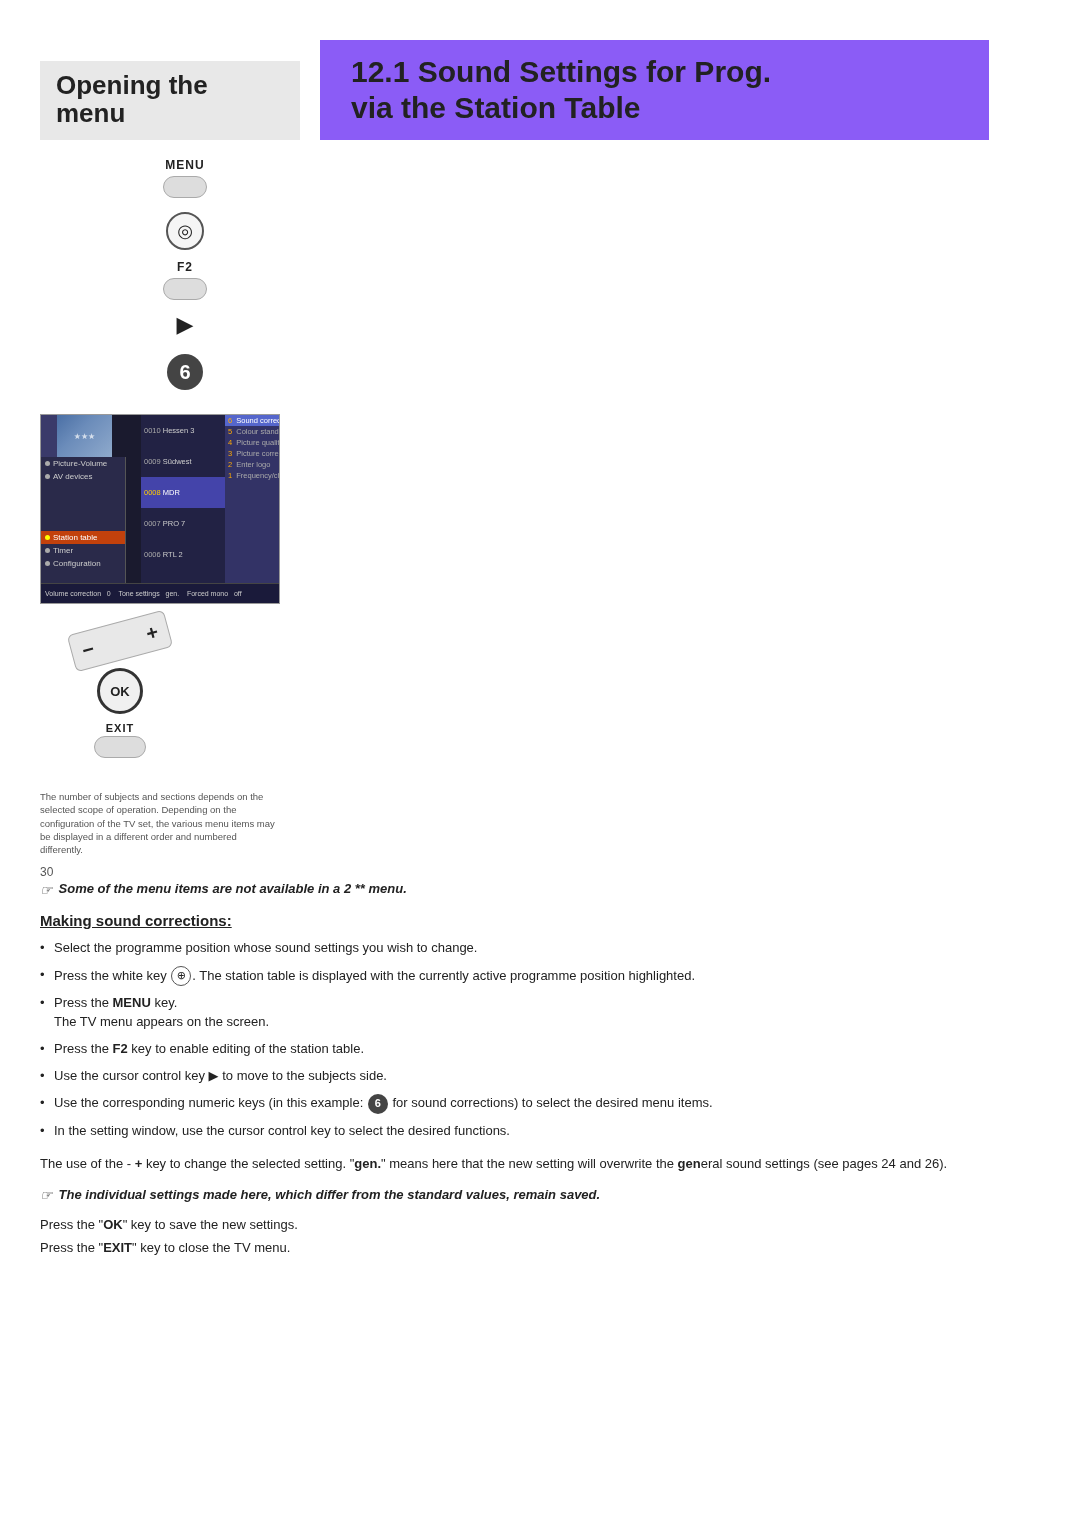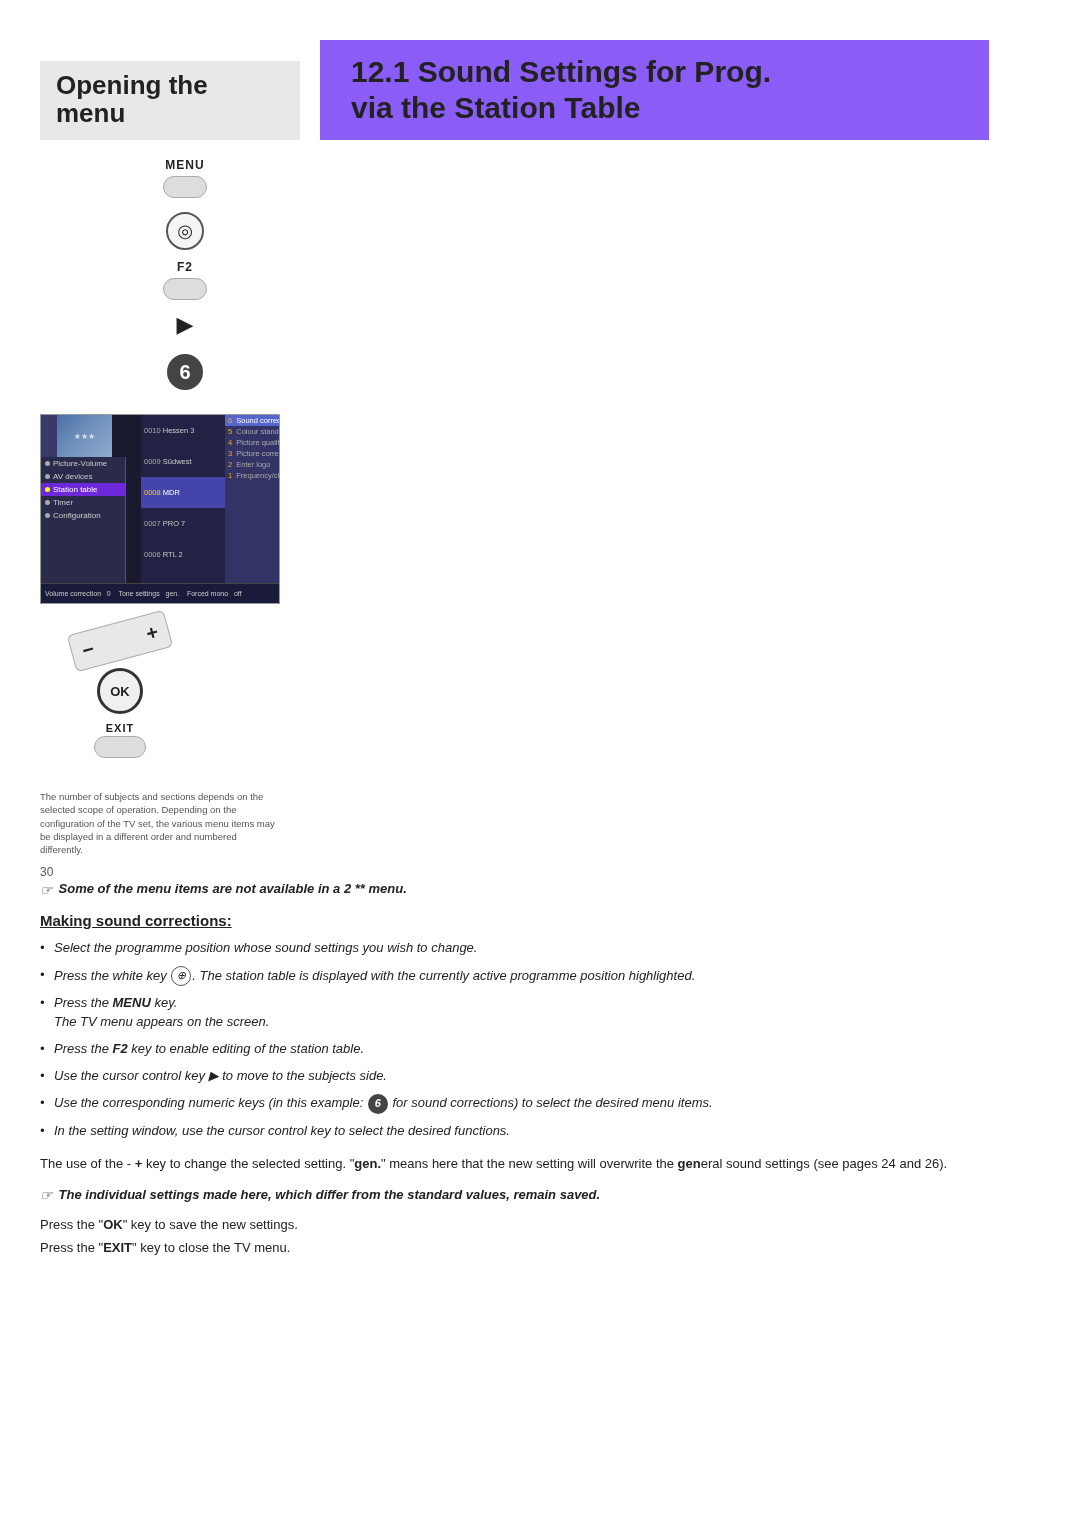--- a/index.html
+++ b/index.html
@@ -178,22 +178,23 @@
 
     .tv-menu-item {
       padding: 2px 4px;
       font-size: 8px;
       color: #ccc;
       display: flex;
       align-items: center;
     }
 
     .tv-menu-item.active {
-      background: #6d28d9;
+      background: #c2410c;
       color: #fff;
+      margin-top: 48px;
     }
 
     .tv-menu-item .dot {
       width: 5px;
       height: 5px;
       border-radius: 50%;
       background: #aaa;
       margin-right: 3px;
       flex-shrink: 0;
     }
@@ -385,21 +386,20 @@
       padding: 0;
       margin: 0 0 14px 0;
     }
 
     .bullet-list li {
       padding-left: 14px;
       margin-bottom: 8px;
       position: relative;
       line-height: 1.45;
       font-size: 13px;
-      font-style: italic;
     }
 
     .bullet-list li::before {
       content: '•';
       position: absolute;
       left: 0;
       top: 0;
     }
 
     .key-circle-inline {

